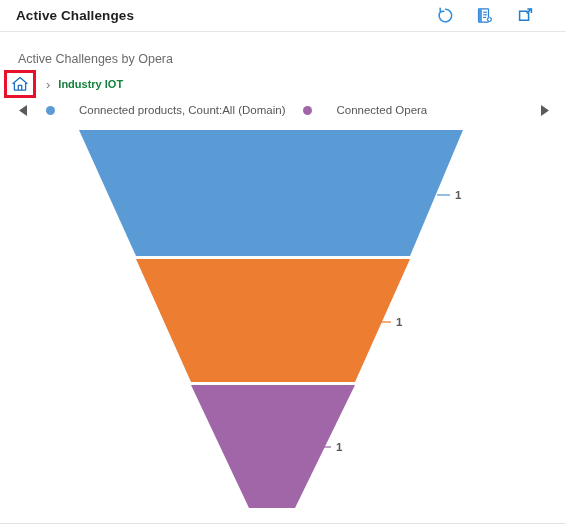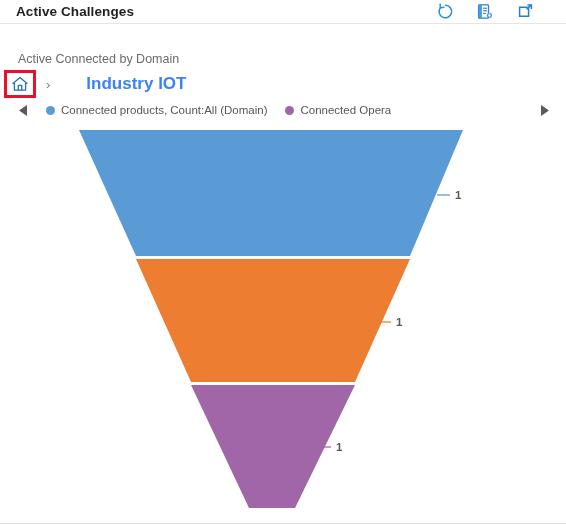--- a/index.html
+++ b/index.html
@@ -13,21 +13,21 @@
     height: 524px;
     font-family: "Liberation Sans", sans-serif;
     color: #333333;
     overflow: hidden;
     position: relative;
   }
 
   
   .card-header {
     position: relative;
-    height: 24px;
+    height: 32px;
     display: flex;
     align-items: center;
     padding: 0 31px 0 16px;
     border-bottom: 1px solid #e6e6e6;
   }
   .card-title {
     font-size: 13.5px;
     font-weight: 600;
     color: #1f1f1f;
     letter-spacing: .1px;
@@ -84,26 +84,25 @@
     display: block;
     cursor: pointer;
   }
   .crumb-sep {
     margin: 0 8px 0 10px;
     font-size: 13px;
     color: #7a7a7a;
     line-height: 1;
   }
   .crumb-label {
-    font-size: 17px;
+    font-size: 11px;
     font-weight: 600;
-    color: #3b82f6;
-    white-space: nowrap;
-    cursor: pointer;
-    margin-left: 28px;
+    color: #15803d;
+    white-space: nowrap;
+    cursor: pointer;
   }
 
   
   .legend {
     position: absolute;
     left: 0;
     top: 100px;
     width: 566px;
     height: 20px;
     display: flex;
@@ -123,21 +122,21 @@
     display: flex;
     align-items: center;
     gap: 18px;
     margin-left: 12px;
     overflow: hidden;
     white-space: nowrap;
   }
   .legend-item {
     display: flex;
     align-items: center;
-    gap: 6px;
+    gap: 24px;
     cursor: pointer;
     justify-content: center;
   }
   .legend-dot {
     width: 9px;
     height: 9px;
     border-radius: 50%;
     flex: 0 0 9px;
   }
   .legend-text {
@@ -202,21 +201,21 @@
       <svg width="18" height="18" viewBox="0 0 18 18" aria-hidden="true">
         <path d="M11.6 4.2 H3.6 v9 h9 v-8" fill="none" stroke="#1f7fd0" stroke-width="1.5"></path>
         <path d="M10.6 6.4 L15 2.1" fill="none" stroke="#1f7fd0" stroke-width="1.5"></path>
         <path d="M11.4 2 H15.4 V6" fill="none" stroke="#1f7fd0" stroke-width="1.5"></path>
       </svg>
     </div>
 
   </div>
 </div>
 
-<div class="chart-title">Active Connected by Domain</div>
+<div class="chart-title">Active Challenges by Opera</div>
 
 <div class="breadcrumb">
   <div class="home-highlight">
     <span class="home-icon">
       <svg width="18" height="18" viewBox="0 0 18 18" aria-hidden="true">
         <path d="M9 2.6 L16 8.4 L14.6 8.4 L14.6 15.2 L3.4 15.2 L3.4 8.4 L2 8.4 Z" fill="none" stroke="#1f6fc4" stroke-width="1.3" stroke-linejoin="round"></path>
         <path d="M7.3 15.2 L7.3 10.4 L10.7 10.4 L10.7 15.2" fill="none" stroke="#1f6fc4" stroke-width="1.3" stroke-linejoin="round"></path>
       </svg>
     </span>
   </div>

